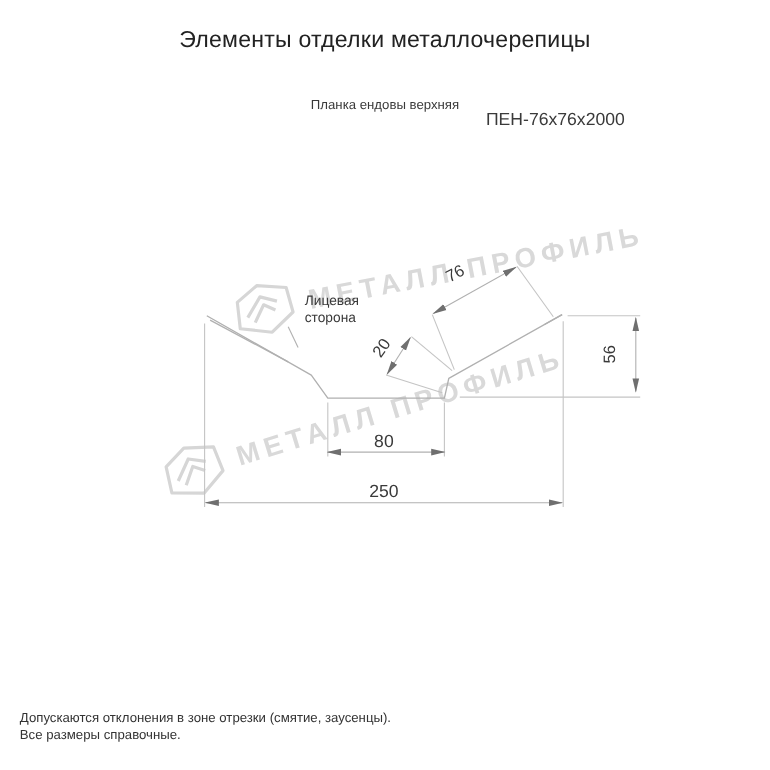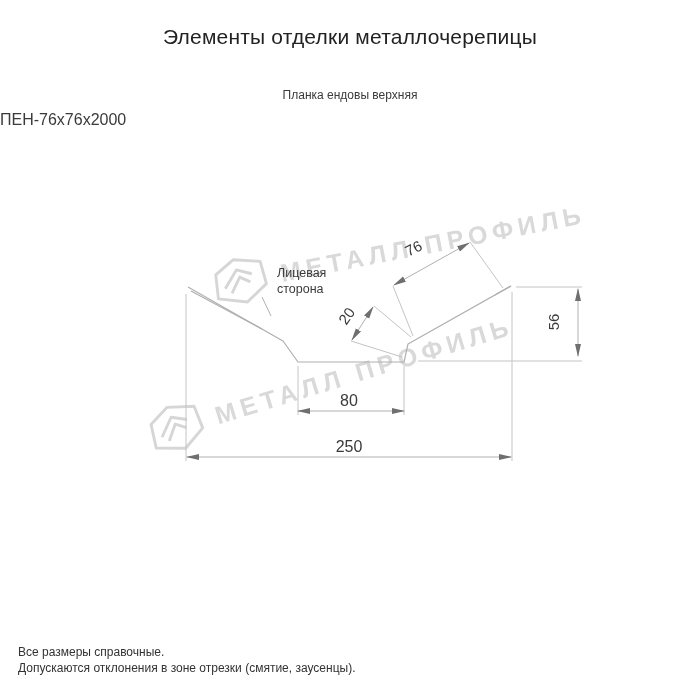--- a/index.html
+++ b/index.html
@@ -14,22 +14,22 @@
     position:absolute;left:0;top:25px;width:700px;
     text-align:center;
     font-size:21px;color:#222222;letter-spacing:0.2px;
   }
   .subtitle{
     position:absolute;left:0;top:88px;width:700px;
     text-align:center;
     font-size:12px;color:#3a3a3a;
   }
   .product-code{
-    position:absolute;left:0;top:111px;width:568px;
-    text-align:left;
+    position:absolute;left:0;top:101px;width:568px;
+    text-align:right;
     font-size:16px;color:#3a3a3a;
   }
   .watermark{
     position:absolute;
     display:flex;align-items:center;gap:10px;
     color:#d9d9d9;
     font-weight:bold;
     font-size:25px;
     letter-spacing:5px;
     white-space:nowrap;
@@ -141,17 +141,17 @@
     <text class="dim-text-small" x="416" y="253" text-anchor="middle" transform="rotate(-27 416 253)">76</text>
     <text class="dim-text-small" x="351" y="319" text-anchor="middle" transform="rotate(-55 351 319)">20</text>
 
     <g>
       <text class="label-text" x="277" y="277">Лицевая</text>
       <text class="label-text" x="277" y="293">сторона</text>
     </g>
   </svg>
 
   <div class="footer">
+    <div>Допускаются отклонения в зоне отрезки (смятие, заусенцы).</div>
     <div>Все размеры справочные.</div>
-    <div>Допускаются отклонения в зоне отрезки (смятие, заусенцы).</div>
   </div>
 
 </div>
 
 </body></html>

